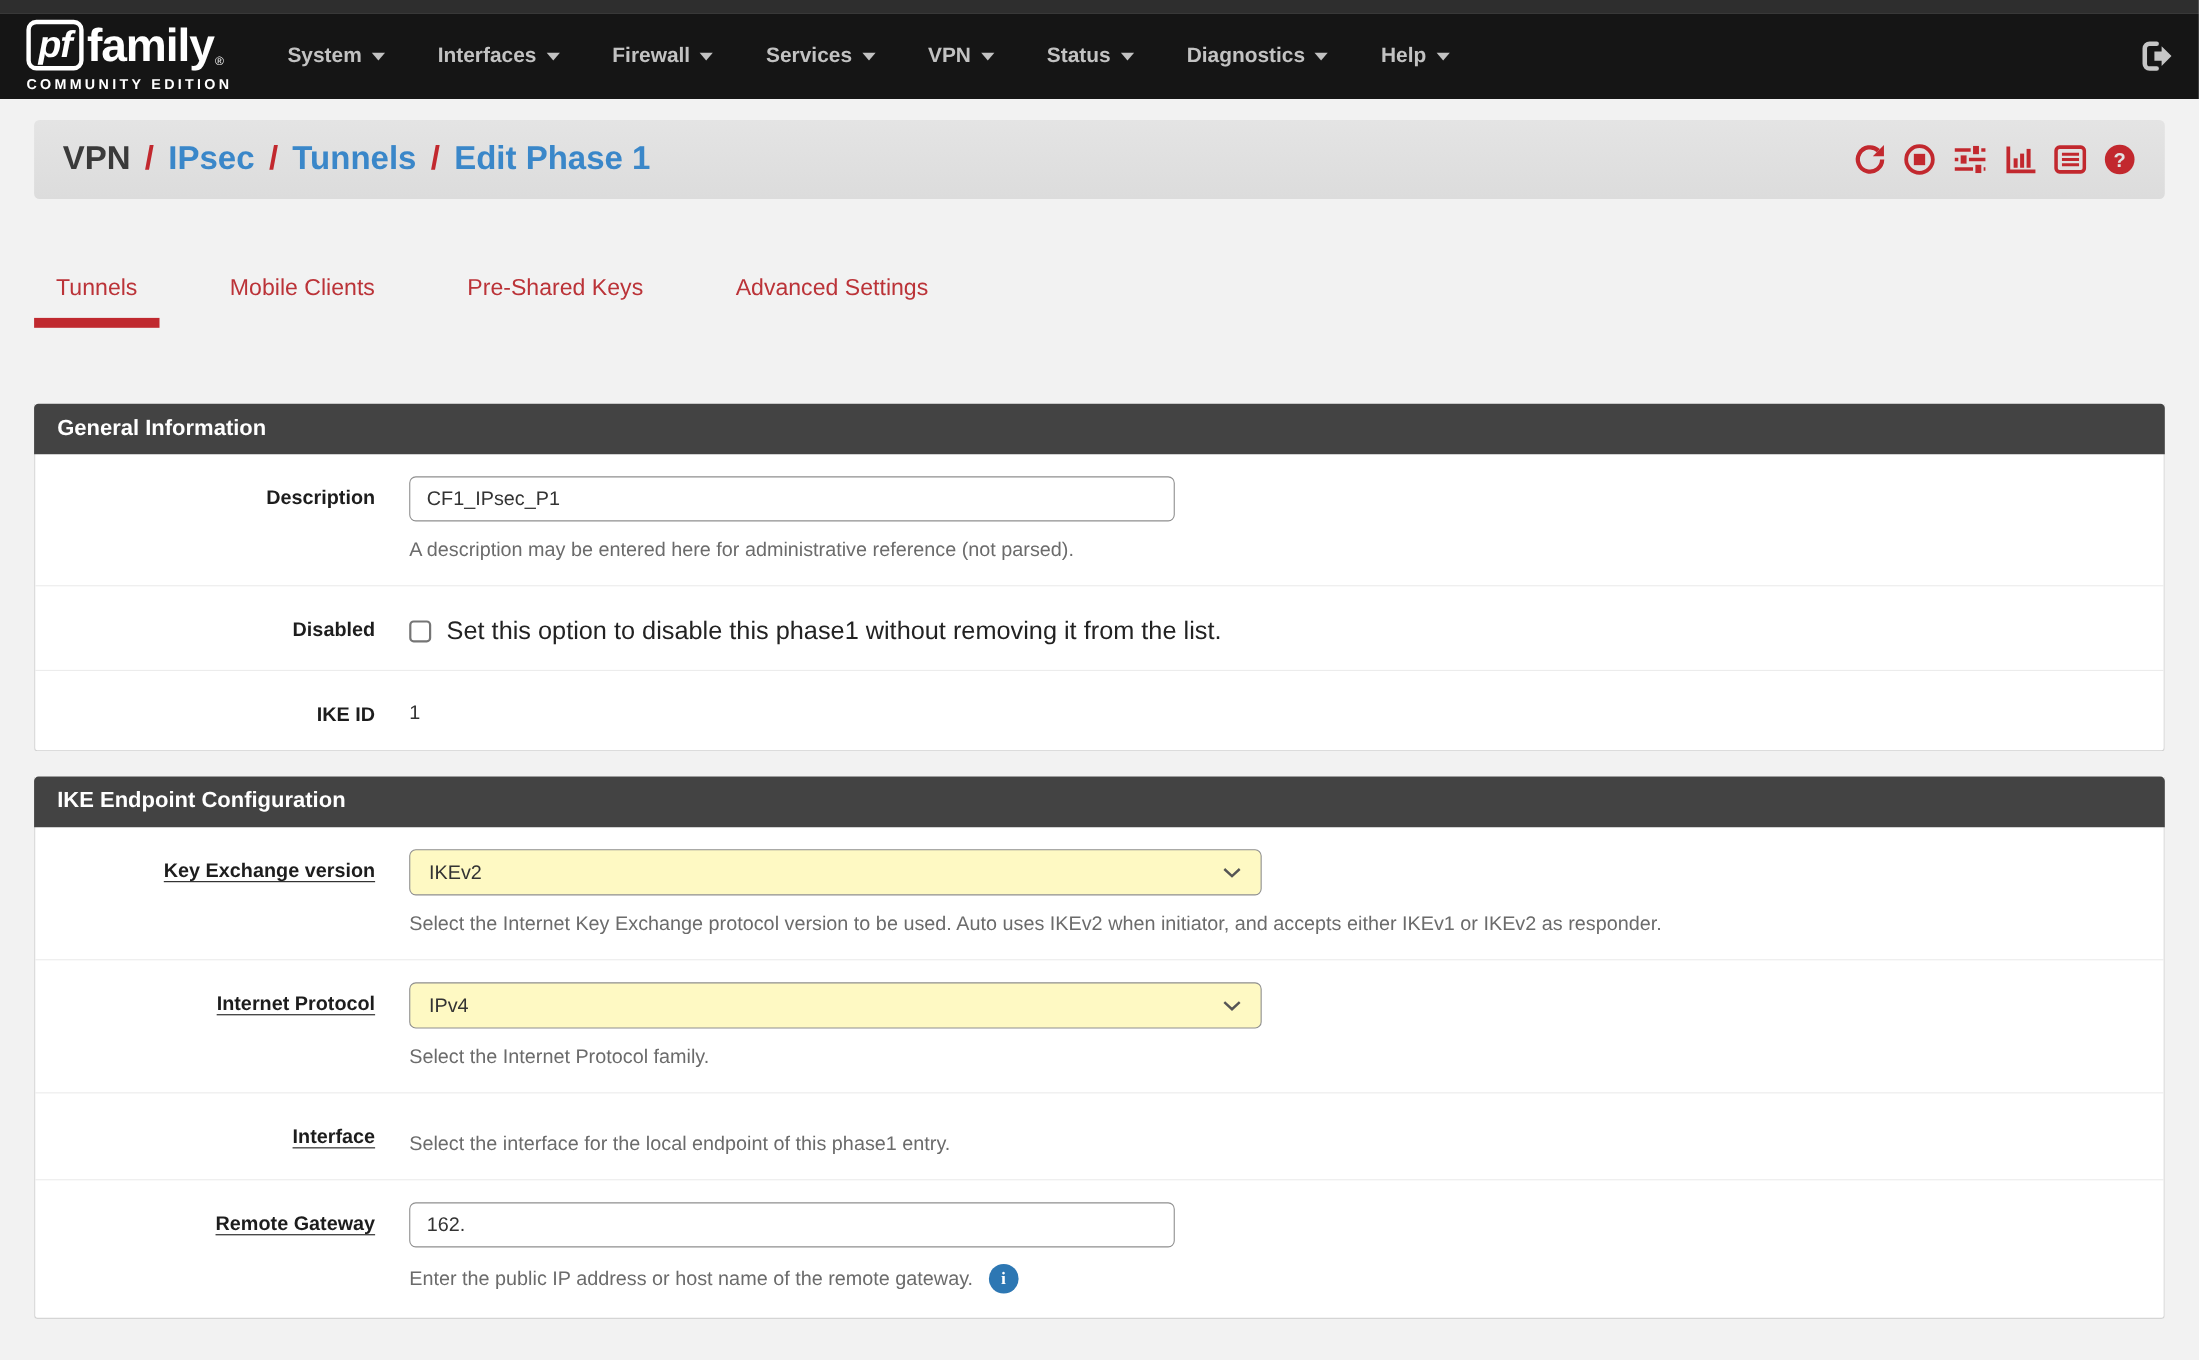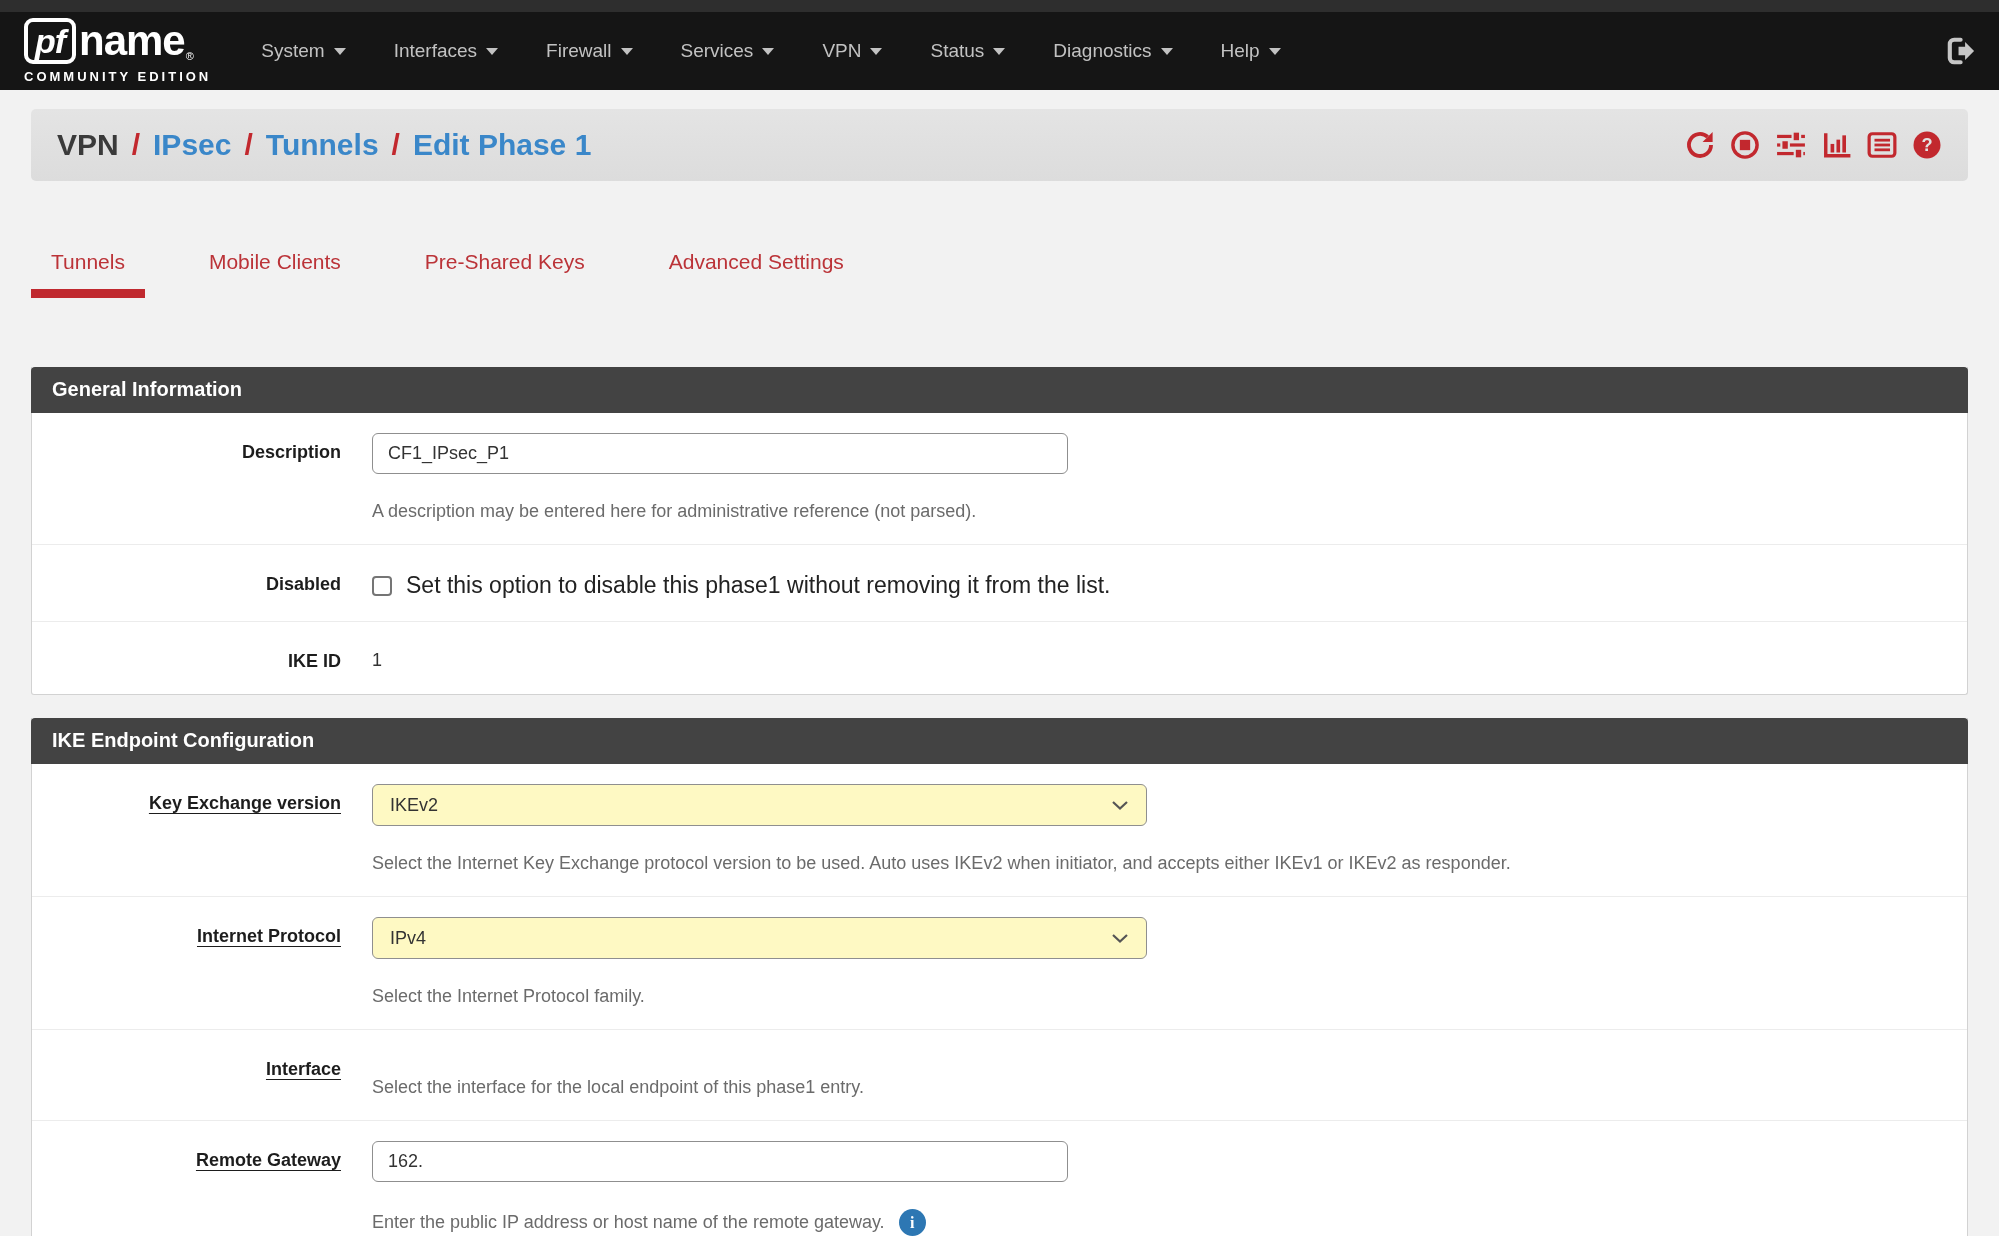--- a/index.html
+++ b/index.html
@@ -26,21 +26,21 @@
     letter-spacing:-1px;
     text-align:right;
   }
   .sense { font-weight:bold; font-size:42px; color:#fff; letter-spacing:-1px; margin-left:3px; line-height:1; }
   .registered { font-size:11px; color:#fff; align-self:flex-end; margin-left:1px; margin-bottom:2px; }
   .edition { color:#fff; font-size:13px; font-weight:bold; letter-spacing:3px; margin-top:5px; white-space:nowrap; }
 
   .nav-menu { display:flex; list-style:none; align-items:center; }
   .nav-item {
     color:#c2c2c2; font-size:19px; padding:0 24px; cursor:pointer;
-    display:flex; align-items:center; white-space:nowrap;
+    display:flex; align-items:center; white-space:nowrap;font-weight:bold;
   }
   .caret {
     width:0; height:0; margin-left:9px; display:inline-block;
     border-left:6px solid transparent; border-right:6px solid transparent;
     border-top:7px solid #c2c2c2;
   }
   .nav-right { margin-left:auto; margin-right:22px; display:flex; align-items:center; }
   .logout { color:#c6c6c6; cursor:pointer; display:flex; }
 
   
@@ -82,21 +82,21 @@
     width:340px; flex:none; text-align:right; padding-right:31px; padding-top:9px;
     font-weight:bold; font-size:18px; color:#1d1d1d;
   }
   .fg-label.required span { text-decoration:underline; text-underline-offset:4px; }
   .fg-content { flex:1; padding-right:30px; font-size:18px; }
 
   .text-input {
     width:696px; height:41px; border:1px solid #8f8f8f; border-radius:6px;
     padding:0 15px; font-size:18px; color:#333; font-family:inherit; background:#fff;
   }
-  .help-text { margin-top:27px; color:#6b6b6b; font-size:18px; display:flex; align-items:center; gap:14px; }
+  .help-text { margin-top:15px; color:#6b6b6b; font-size:18px; display:flex; align-items:center; gap:14px; }
 
   .select {
     width:775px; height:42px; border:1px solid #8f8f8f; border-radius:6px;
     display:flex; align-items:center; justify-content:space-between;
     padding:0 17px; cursor:pointer; background:#fef9c3;
   }
   .select-value { font-size:18px; color:#333; }
 
   .checkbox-row { display:flex; align-items:center; gap:14px; padding-top:7px; }
   .checkbox {
@@ -117,21 +117,21 @@
 <body>
 
 <div class="top-strip"></div>
 
 <header class="navbar">
   <div class="logo">
     <div class="logo-row">
       <span class="pf-box">
           <span>pf</span>
         </span>
-      <span class="sense">name</span>
+      <span class="sense">family</span>
       <span class="registered">®</span>
     </div>
     <div class="edition">COMMUNITY EDITION</div>
   </div>
   <ul class="nav-menu">
     <li class="nav-item">
         <span>System</span>
         <span class="caret"></span>
       </li>
     <li class="nav-item">

